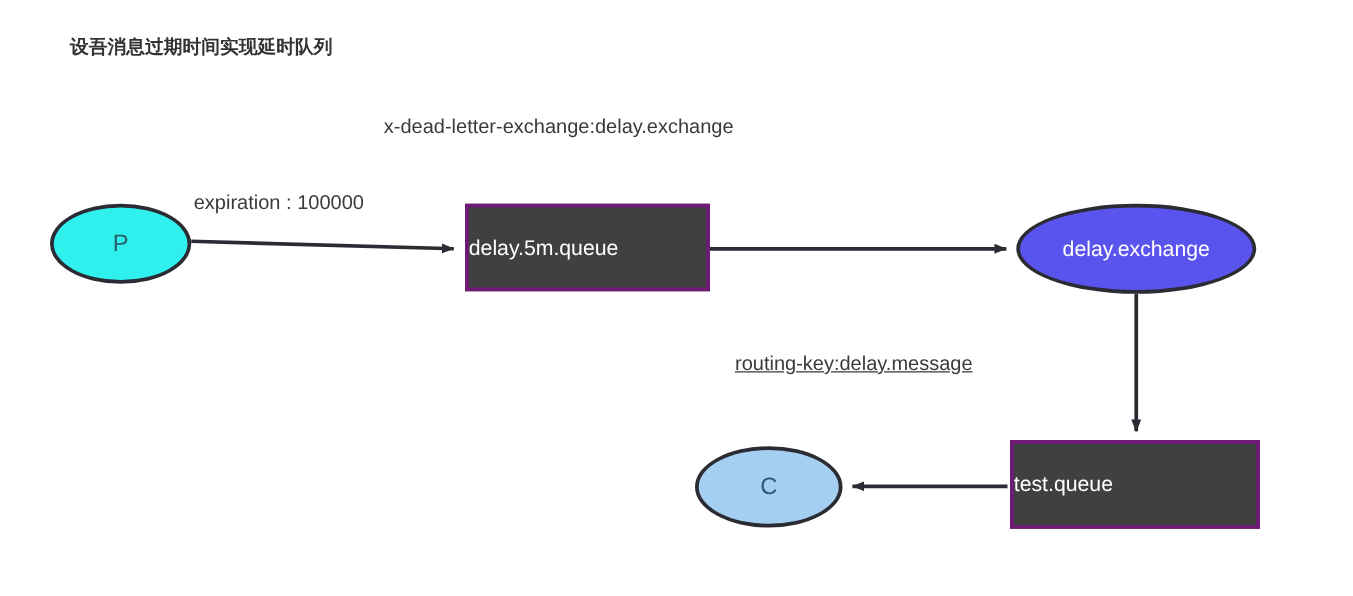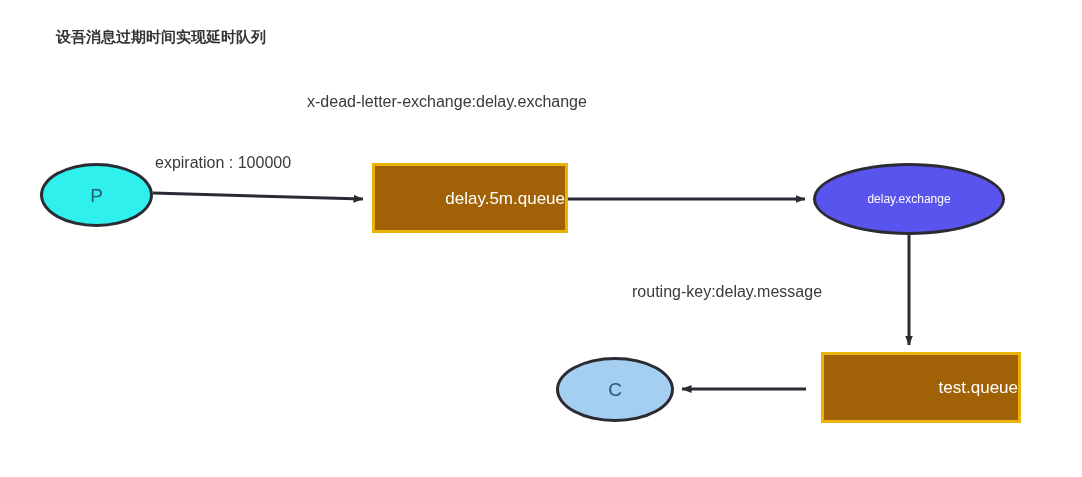--- a/index.html
+++ b/index.html
@@ -71,43 +71,43 @@
 
   #node-delay-exchange {
     left: 813px;
     top: 163px;
     width: 192px;
     height: 72px;
     background: #5a54ee;
   }
   #node-delay-exchange .node-label {
     color: #ffffff;
-    font-size: 12px;
+    font-size: 17px;
   }
 
   #node-consumer {
     left: 556px;
     top: 357px;
     width: 118px;
     height: 65px;
     background: #a5cff0;
   }
   #node-consumer .node-label {
     color: #2b5876;
     font-size: 19px;
   }
 
   
   .node-rect {
     position: absolute;
     display: flex;
     align-items: center;
-    justify-content: flex-end;
-    background: #a16207;
-    border: 3px solid #eab308;
+    justify-content: flex-start;
+    background: #404040;
+    border: 3px solid #701a75;
     box-sizing: border-box;
   }
   .node-rect .node-label {
     color: #ffffff;
     font-size: 17px;
     white-space: nowrap;
     line-height: 1;
   }
 
   #node-delay-queue {
@@ -115,21 +115,20 @@
     top: 163px;
     width: 196px;
     height: 70px;
   }
 
   #node-test-queue {
     left: 808px;
     top: 352px;
     width: 200px;
     height: 71px;
-    margin-left: 13px;
   }
 
   
   .edge-label {
     position: absolute;
     font-size: 16px;
     color: #3a3a3a;
     white-space: nowrap;
     line-height: 1.35;
   }
@@ -137,22 +136,23 @@
     left: 307px;
     top: 91px;
     text-align: center;
   }
   #label-dlx div { white-space: nowrap; }
   #label-expiration {
     left: 155px;
     top: 152px;
   }
   #label-routing-key {
-    left: 632px;
+    left: 588px;
     top: 281px;
+    text-decoration: underline;
   }
 </style>
 </head>
 <body>
 
 <div id="canvas">
 
   <div class="diagram-title">设吾消息过期时间实现延时队列</div>
 
   <svg id="edges" viewBox="0 0 1082 477" width="1082" height="477">

